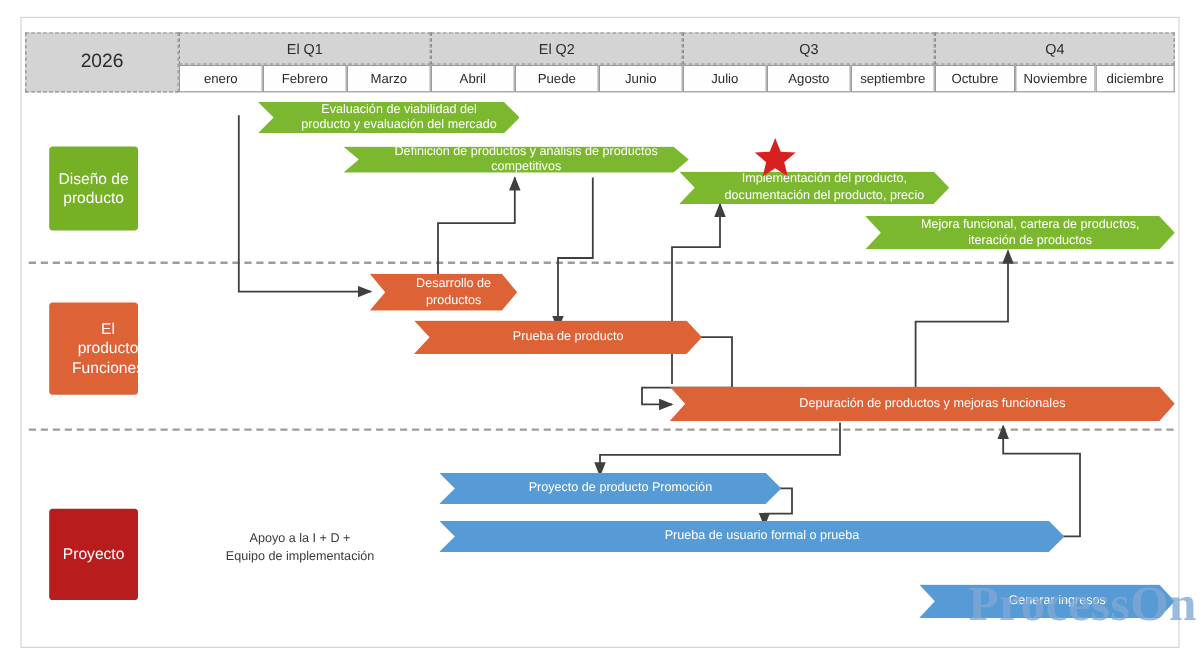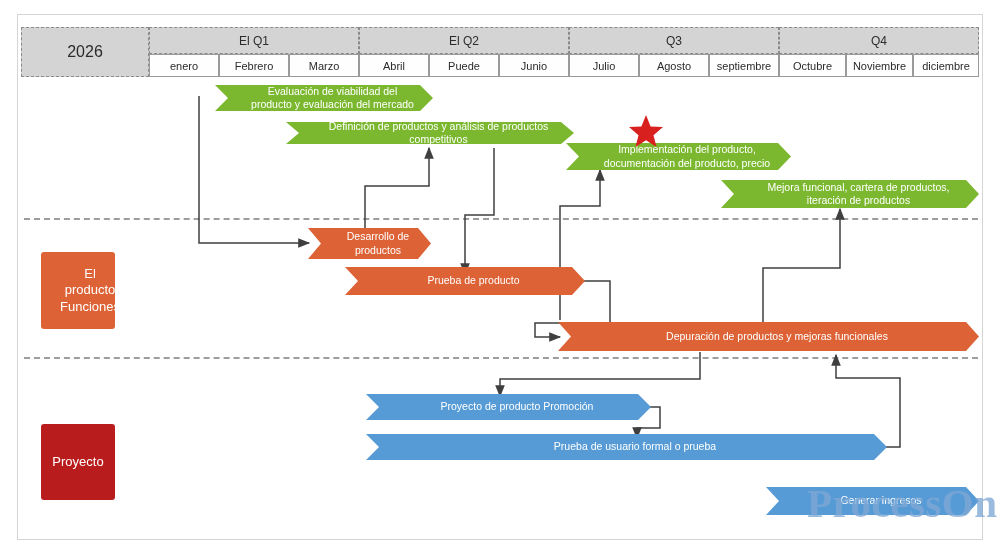--- a/index.html
+++ b/index.html
@@ -64,20 +64,21 @@
     <div class="mcell" style="left:618px;width:70px;">Agosto</div>
     <div class="mcell" style="left:688px;width:70px;">septiembre</div>
     <div class="mcell" style="left:758px;width:67px;text-align:right;">Octubre</div>
     <div class="mcell" style="left:825px;width:67px;">Noviembre</div>
     <div class="mcell" style="left:892px;width:66px;">diciembre</div>
   </div>
 
   <div class="divider" style="left:24px;top:218px;width:954px;"></div>
   <div class="divider" style="left:24px;top:357px;width:954px;"></div>
 
+  <div class="lanebox" style="left:41px;top:122px;height:70px;background:#76b025;">Diseño de producto</div>
   <div class="lanebox" style="left:41px;top:252px;height:77px;background:#dd6236;padding-left:28px;">El producto Funciones</div>
   <div class="lanebox" style="left:41px;top:424px;height:76px;background:#b91c1c;">Proyecto</div>
 
   <svg id="wires" viewBox="0 0 1000 555">
     <defs>
       <marker id="ah" markerWidth="9" markerHeight="9" refX="7.2" refY="3.2" orient="auto" markerUnits="strokeWidth">
         <path d="M0,0 L8,3.2 L0,6.4 z" fill="#3f3f3f"></path>
       </marker>
     </defs>
     <g fill="none" stroke="#3f3f3f" stroke-width="1.5" marker-end="url(#ah)">
@@ -149,16 +150,20 @@
   <div class="bar" style="left:366px;top:434px;width:521px;height:26px;background:#569bd5;
               clip-path:polygon(0 0, calc(100% - 13px) 0, 100% 50%, calc(100% - 13px) 100%, 0 100%, 13px 50%);">
     <span>Prueba de usuario formal o prueba</span>
   </div>
 
   <div class="bar" style="left:766px;top:487px;width:213px;height:28px;background:#569bd5;
               clip-path:polygon(0 0, calc(100% - 13px) 0, 100% 50%, calc(100% - 13px) 100%, 0 100%, 13px 50%);">
     <span>Generar ingresos</span>
   </div>
 
+  <div class="freetext" style="left:150px;top:442px;width:200px;">
+    <div>Apoyo a la I + D +</div>
+    <div>Equipo de implementación</div>
+  </div>
 
   <div id="wm">ProcessOn</div>
 
 </div>
 
 </body></html>

